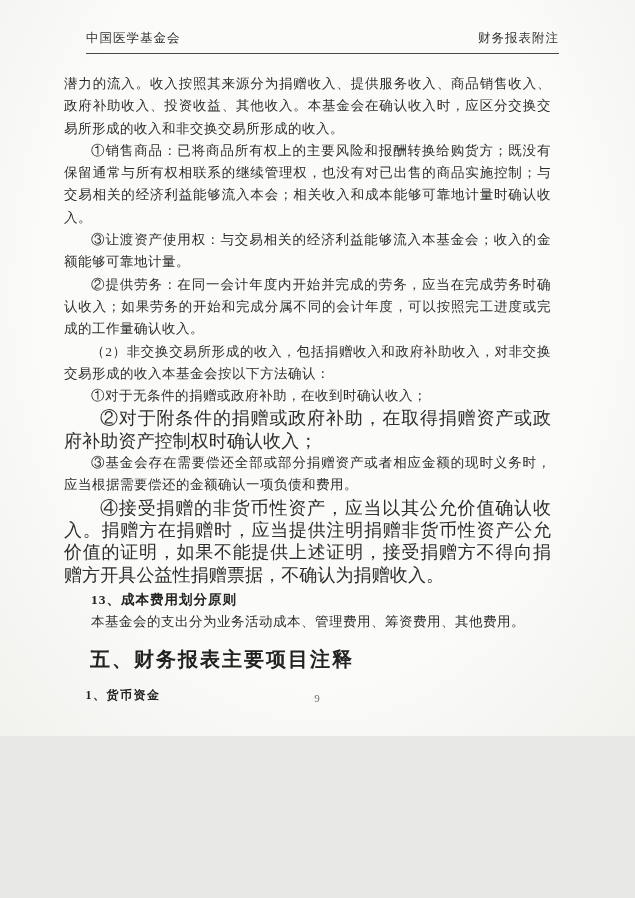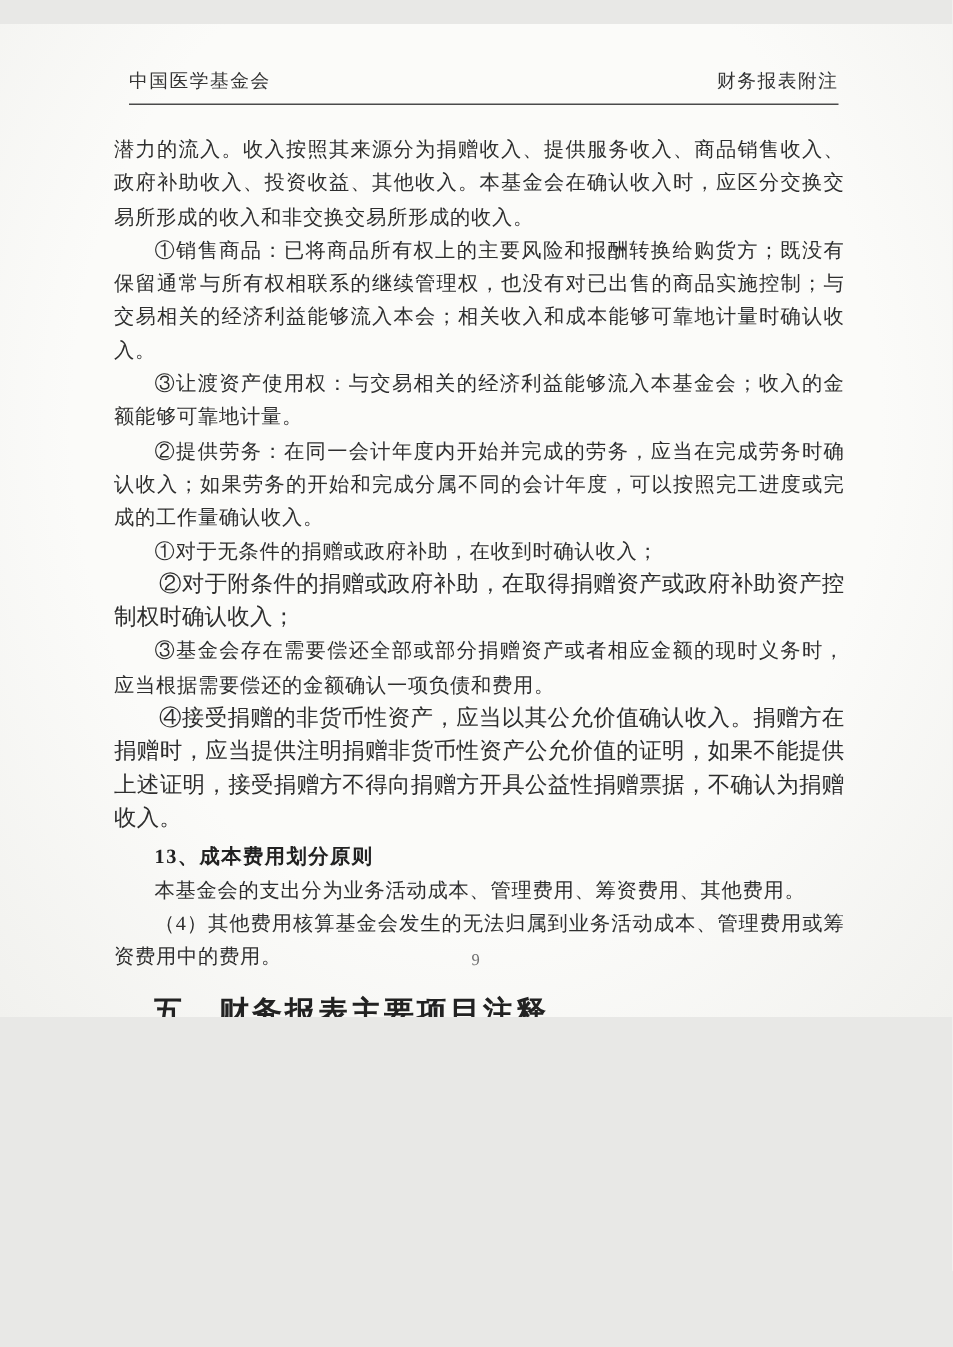--- a/index.html
+++ b/index.html
@@ -3,22 +3,22 @@
 <meta charset="utf-8">
 <style>
   html,body{margin:0;padding:0;}
   body{
     background:#e8e8e6;
     font-family:"Liberation Serif", serif;
   }
   .page{
     position:relative;
     width:635px;
-    height:662px;
-    margin:16px auto;
+    height:736px;
+    margin:0 auto;
     background:#f8f8f6;
     background-image:radial-gradient(ellipse at 50% 40%, #fbfbf9 60%, #f1f1ee 100%);
     color:#2b2b2b;
     overflow:hidden;
   }
   .header{
     position:absolute;
     top:30px;
     left:86px;
     right:76px;
@@ -27,35 +27,35 @@
     align-items:flex-end;
     font-size:12.5px;
     letter-spacing:1px;
     color:#333;
     border-bottom:1.5px solid #4a4a4a;
     padding-bottom:6px;
   }
   .content{
     position:absolute;
     top:73px;
-    left:76px;
+    left:64px;
     width:487px;
   }
   .content p{
     margin:0;
     font-size:13.5px;
     line-height:22.3px;
     letter-spacing:0.5px;
     text-align:justify;
     text-justify:inter-ideograph;
     color:#2e2e2e;
   }
   .content p.indent{ text-indent:2em; }
   .content p.flush{ text-indent:0; }
-  .content p.tight{ letter-spacing:0.1px; font-size:15px; }
+  .content p.tight{ letter-spacing:0.1px; font-size:18px; }
   .content p.h13{
     font-weight:bold;
     text-indent:2em;
     letter-spacing:1px;
     margin-top:3px;
     color:#222;
   }
   .content p.section-h{
     font-weight:bold;
     font-size:20px;
@@ -91,27 +91,27 @@
   <div class="header">
     <span>中国医学基金会</span>
     <span>财务报表附注</span>
   </div>
 
   <div class="content">
     <p class="flush">潜力的流入。收入按照其来源分为捐赠收入、提供服务收入、商品销售收入、政府补助收入、投资收益、其他收入。本基金会在确认收入时，应区分交换交易所形成的收入和非交换交易所形成的收入。</p>
     <p class="indent">①销售商品：已将商品所有权上的主要风险和报酬转换给购货方；既没有保留通常与所有权相联系的继续管理权，也没有对已出售的商品实施控制；与交易相关的经济利益能够流入本会；相关收入和成本能够可靠地计量时确认收入。</p>
     <p class="indent">③让渡资产使用权：与交易相关的经济利益能够流入本基金会；收入的金额能够可靠地计量。</p>
     <p class="indent">②提供劳务：在同一会计年度内开始并完成的劳务，应当在完成劳务时确认收入；如果劳务的开始和完成分属不同的会计年度，可以按照完工进度或完成的工作量确认收入。</p>
+    <p class="indent">（2）非交换交易所形成的收入，包括捐赠收入和政府补助收入，对非交换交易形成的收入本基金会按以下方法确认：</p>
     <p class="indent">①对于无条件的捐赠或政府补助，在收到时确认收入；</p>
     <p class="indent tight">②对于附条件的捐赠或政府补助，在取得捐赠资产或政府补助资产控制权时确认收入；</p>
     <p class="indent">③基金会存在需要偿还全部或部分捐赠资产或者相应金额的现时义务时，应当根据需要偿还的金额确认一项负债和费用。</p>
     <p class="indent tight">④接受捐赠的非货币性资产，应当以其公允价值确认收入。捐赠方在捐赠时，应当提供注明捐赠非货币性资产公允价值的证明，如果不能提供上述证明，接受捐赠方不得向捐赠方开具公益性捐赠票据，不确认为捐赠收入。</p>
     <p class="h13">13、成本费用划分原则</p>
     <p class="indent">本基金会的支出分为业务活动成本、管理费用、筹资费用、其他费用。</p>
-    <p class="indent">（4）其他费用核算基金会发生的无法归属到业务活动成本、管理费用或筹资费用中的费用。</p>
     <p class="section-h">五、财务报表主要项目注释</p>
     <p class="sub-h">1、货币资金</p>
   </div>
 
   <div class="footer">
     <span>9</span>
   </div>
 
 </div>
 

